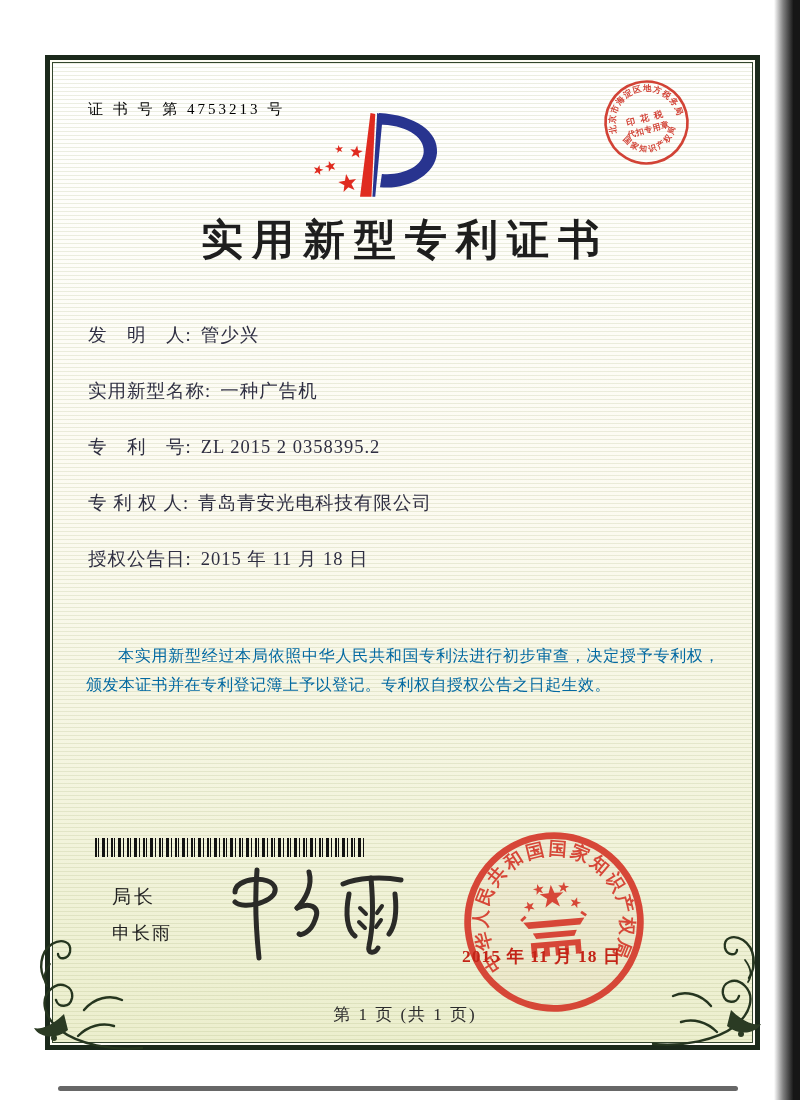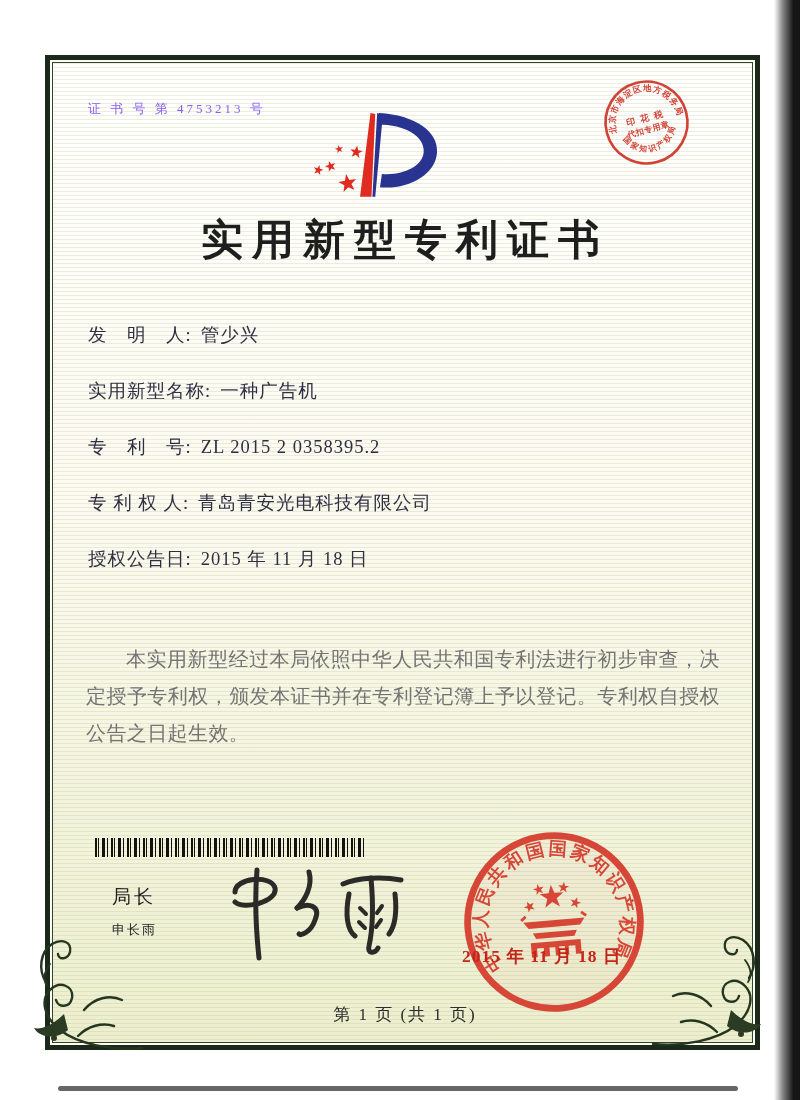--- a/index.html
+++ b/index.html
@@ -26,50 +26,50 @@
     position:absolute; top:0; right:0; width:26px; height:1100px;
     background:linear-gradient(90deg, rgba(20,20,20,0) 0%, rgba(25,25,25,.55) 35%, #161616 75%);
   }
   .scan-edge-bottom {
     position:absolute; left:58px; top:1086px; width:680px; height:5px;
     background:#343434; opacity:.75; border-radius:3px;
   }
   
   .cert-no {
     position:absolute; left:88px; top:100px;
-    font-size:13px; letter-spacing:3px; color:#8b5cf6;
+    font-size:15px; letter-spacing:3px; color:#000000;
   }
   .title {
     position:absolute; left:45px; top:212px; width:720px;
     text-align:center; font-size:42px; font-weight:bold;
     letter-spacing:9px; color:#1e1e1e;
   }
   .fields { position:absolute; left:88px; top:322px; width:620px; }
   .field-row { font-size:18.5px; line-height:27px; margin-bottom:29px; color:#2f2f42; }
   .field-row .lbl { letter-spacing:1px; }
   .field-row .val { margin-left:9px; letter-spacing:1px; }
   .body-text {
     position:absolute; left:86px; top:641px; width:634px;
-    font-size:20px; line-height:37px; color:#737373; letter-spacing:.4px;
+    font-size:16px; line-height:29px; color:#0369a1; letter-spacing:.4px;
     text-align:justify;
   }
   .body-text p { text-indent:2em; }
   
   .barcode {
     position:absolute; left:95px; top:838px; width:272px; height:19px;
     background:repeating-linear-gradient(90deg,
       #121212 0 2px, rgba(0,0,0,0) 2px 3px,
       #121212 3px 4px, rgba(0,0,0,0) 4px 7px,
       #121212 7px 10px, rgba(0,0,0,0) 10px 12px,
       #121212 12px 13px, rgba(0,0,0,0) 13px 16px);
   }
   
   .sig-title { position:absolute; left:112px; top:884px; font-size:19px; color:#1f1f1f;
     letter-spacing:3px; font-family:"Liberation Sans","DejaVu Sans",sans-serif; }
-  .sig-name  { position:absolute; left:112px; top:921px; font-size:13px; color:#1f1f1f;
+  .sig-name  { position:absolute; left:112px; top:921px; font-size:18px; color:#1f1f1f;
     letter-spacing:2px; font-family:"Liberation Sans","DejaVu Sans",sans-serif; }
   .sig-svg { position:absolute; left:205px; top:856px; }
   
   .tax-stamp { position:absolute; left:594px; top:70px; }
   .big-seal  { position:absolute; left:458px; top:826px; }
   .seal-date {
     position:absolute; left:462px; top:944px; font-size:17.5px; font-weight:600;
     color:#c32417; letter-spacing:1px; z-index:6;
   }
   .footer {

